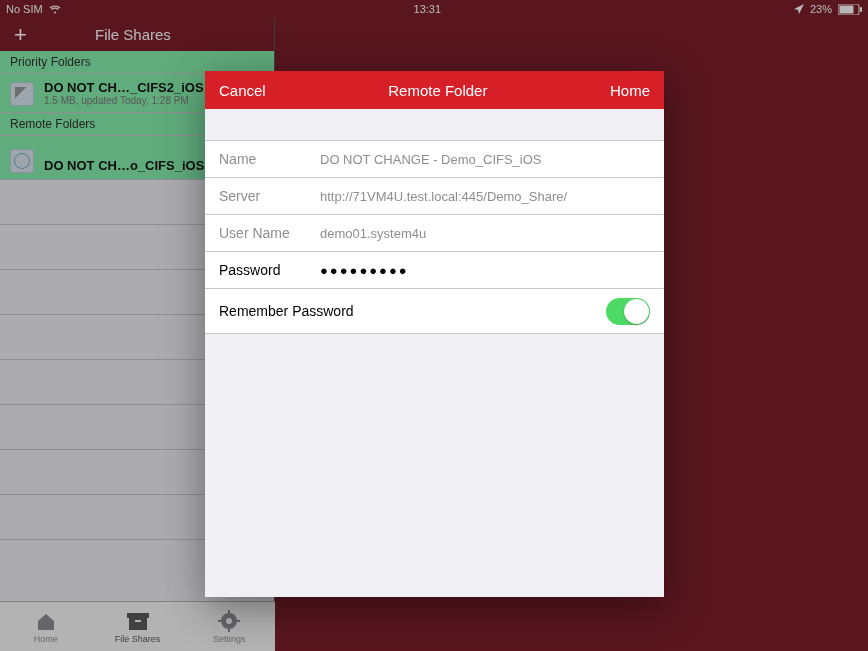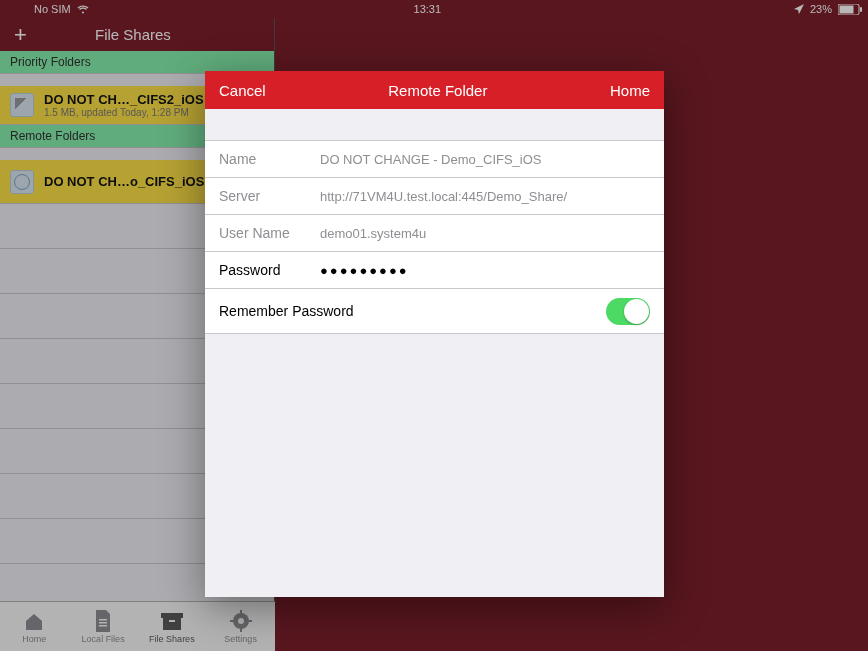--- a/index.html
+++ b/index.html
@@ -9,29 +9,29 @@
     --ios-label-gray:#8e8e93;
     --ios-sep:#c8c7cc;
     --ios-green:#4cd964;
     --tabbar-gray:#f8f8f8;
     --tabbar-sep:#b2b2b2;
   }
   *{box-sizing:border-box;margin:0;padding:0;font-family:-apple-system,Helvetica Neue,Arial,sans-serif;}
   html,body{width:868px;height:651px;overflow:hidden;background:var(--burgundy);}
   
   .statusbar{height:18px;background:var(--burgundy);color:#fff;font-size:11px;display:flex;align-items:center;justify-content:space-between;padding:0 6px;}
-  .statusbar .sb-left,.statusbar .sb-right{display:flex;align-items:center;gap:6px;margin-left:28px;}
+  .statusbar .sb-left,.statusbar .sb-right{display:flex;align-items:center;gap:6px;}
   
   .split{position:absolute;top:18px;left:0;right:0;bottom:50px;display:flex;}
   .sidebar{width:275px;background:#efeff4;display:flex;flex-direction:column;border-right:1px solid #555;}
   .sidebar-hdr{height:33px;background:var(--burgundy);color:#fff;display:flex;align-items:center;position:relative;}
   .sidebar-hdr .plus{position:absolute;left:14px;color:#fff;font-size:22px;line-height:1;}
   .sidebar-hdr .title{font-size:15px;margin-left:95px;}
   .sec-hdr{background:#86efac;color:#333;font-size:12px;font-weight:500;padding:4px 10px;border-bottom:1px solid var(--ios-sep);}
-  .row{background:#fde047;border-bottom:1px solid var(--ios-sep);display:flex;align-items:center;padding:6px 10px;gap:10px;margin-top:12px;}
+  .row{background:#86efac;border-bottom:1px solid var(--ios-sep);display:flex;align-items:flex-end;padding:6px 10px;gap:10px;}
   .row .fi{width:24px;height:24px;background:#d8e6ef;border:1px solid #b8cdd9;border-radius:3px;position:relative;flex:none;}
   .row .fi.thunder::after{content:"";position:absolute;inset:4px;background:linear-gradient(135deg,#999 40%,transparent 40%);} 
   .row .fi.globe::after{content:"";position:absolute;inset:3px;border:1.5px solid #7aa6c2;border-radius:50%;}
   .row .txts{flex:1;overflow:hidden;}
   .row .t1{font-size:13px;font-weight:600;color:#141414;white-space:nowrap;overflow:hidden;text-overflow:ellipsis;}
   .row .t2{font-size:10px;color:#7a7a7a;white-space:nowrap;overflow:hidden;text-overflow:ellipsis;}
   .empty-sep{height:45px;border-bottom:1px solid var(--ios-sep);}
   .detail{flex:1;background:var(--burgundy);}
   
   .tabbar{position:absolute;left:0;right:0;bottom:0;height:50px;background:var(--tabbar-gray);border-top:1px solid var(--tabbar-sep);display:flex;}
@@ -123,31 +123,20 @@
 <div class="tabbar">
   <div class="area">
     <div class="tab">
       <span class="ico">
         <svg width="22" height="22" viewBox="0 0 22 22">
             <path d="M3 11l8-7 8 7v9H3z" fill="#8e8e93"></path>
           </svg>
       </span>
       <span>Home</span>
     </div>
-    <div class="tab">
-      <span class="ico">
-        <svg width="18" height="22" viewBox="0 0 18 22">
-            <path d="M2 0h10l4 4v18H2z" fill="#8e8e93"></path>
-            <rect x="5" y="9" width="8" height="1.5" fill="#f8f8f8"></rect>
-            <rect x="5" y="12" width="8" height="1.5" fill="#f8f8f8"></rect>
-            <rect x="5" y="15" width="8" height="1.5" fill="#f8f8f8"></rect>
-          </svg>
-      </span>
-      <span>Local Files</span>
-    </div>
     <div class="tab sel">
       <span class="ico">
         <svg width="22" height="20" viewBox="0 0 22 20">
             <rect x="2" y="6" width="18" height="13" fill="#5a5a5a"></rect>
             <rect x="0" y="2" width="22" height="5" fill="#5a5a5a"></rect>
             <rect x="8" y="9" width="6" height="2" fill="#f8f8f8"></rect>
           </svg>
       </span>
       <span>File Shares</span>
     </div>

